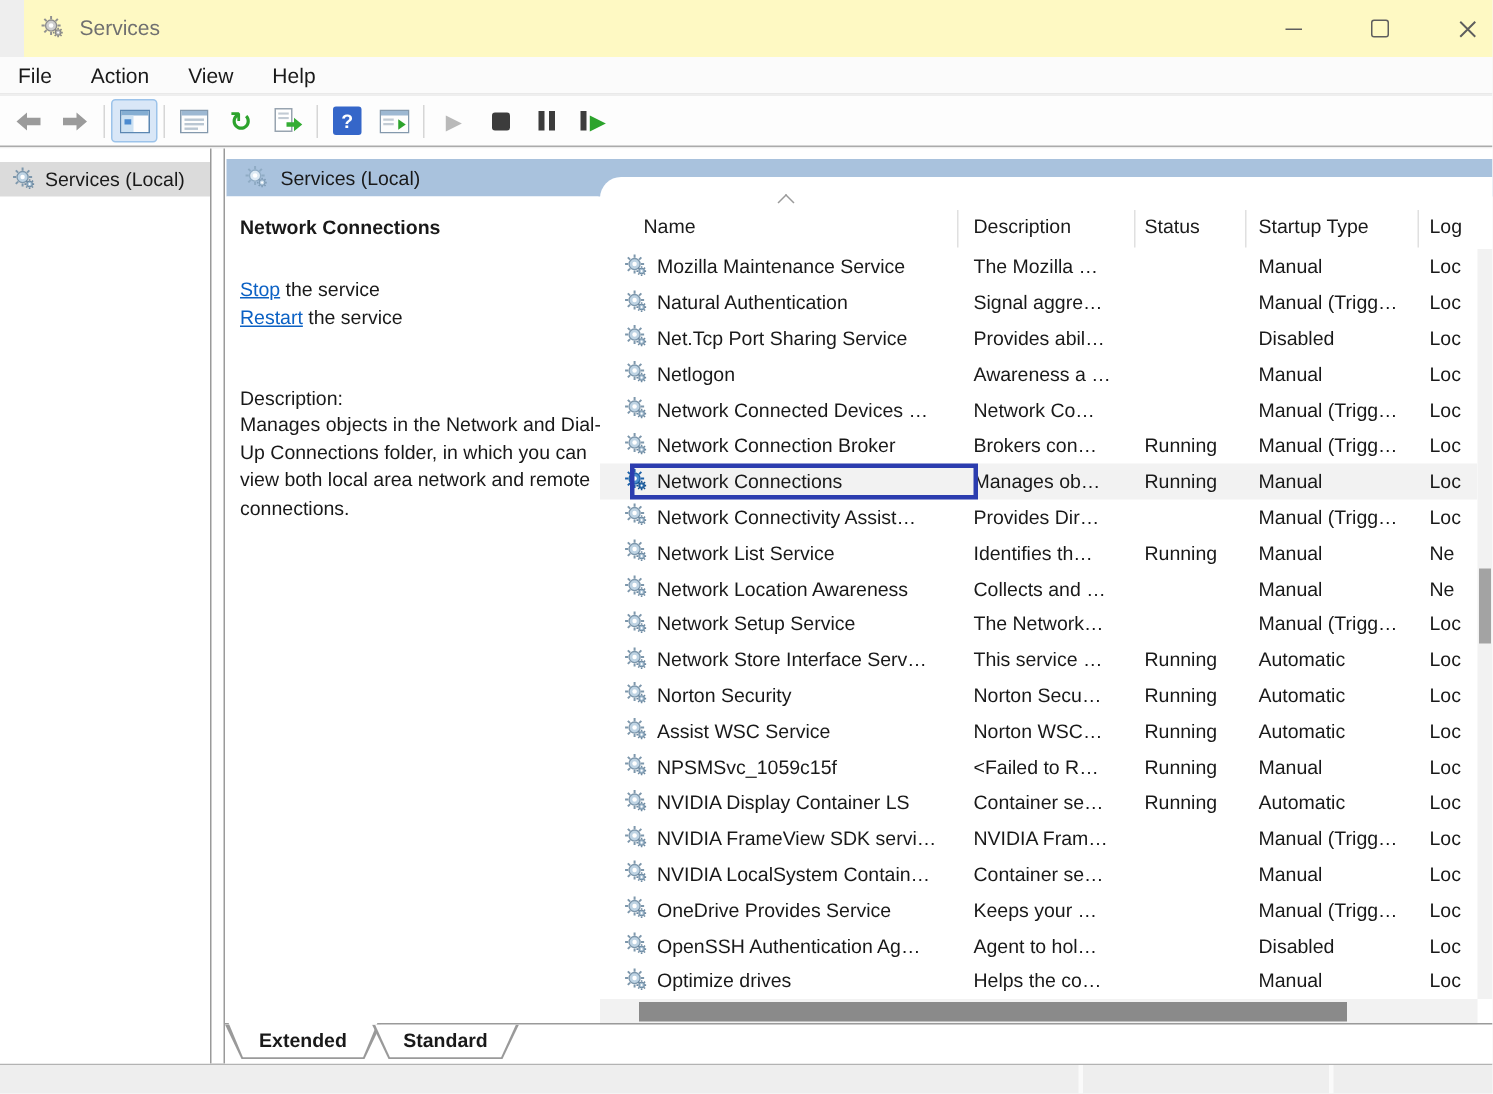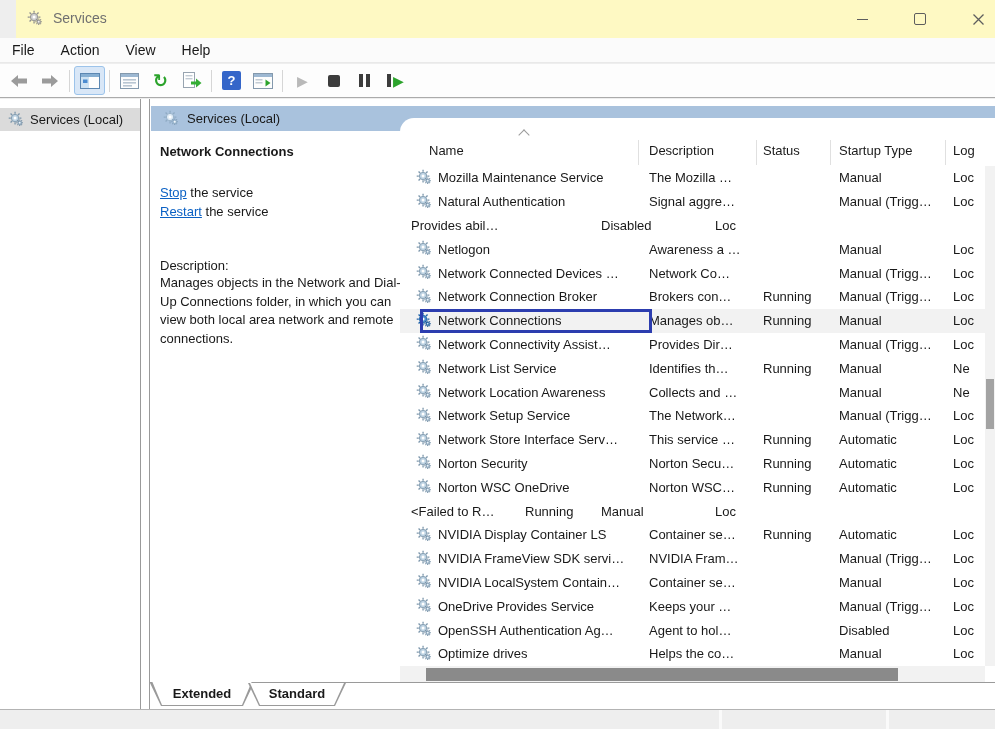--- a/index.html
+++ b/index.html
@@ -319,20 +319,35 @@
   </svg></span>
       <span class="txt">Natural Authentication</span>
     </div>
     <div class="cell c-desc">Signal aggre…</div>
     <div class="cell c-status"></div>
     <div class="cell c-start">Manual (Trigg…</div>
     <div class="cell c-log">Loc</div>
   </div>
           <div class="row">
 
+    <div class="cell c-name">
+      <span class="gear-slot"><svg class="gear" viewBox="0 0 17 17">
+    <g>
+      <path class="t" fill="none" d="M8 .8v2.4 M8 12.8v2.4 M.8 8h2.4 M12.8 8h2.4 M2.9 2.9l1.7 1.7 M11.4 11.4l1.7 1.7 M13.1 2.9l-1.7 1.7 M4.6 11.4l-1.7 1.7"></path>
+      <circle class="b" cx="8" cy="8" r="4.2"></circle>
+      <circle class="h" cx="8" cy="8" r="1.7"></circle>
+    </g>
+    <g>
+      <path class="t2" fill="none" d="M13.3 9.6v1.2 M13.3 15.8v1.2 M9.4 13.3h1.2 M15.6 13.3h1.2 M10.7 10.7l.8.8 M15.1 15.1l.8.8 M15.9 10.7l-.8.8 M11.5 15.1l-.8.8"></path>
+      <circle class="b2" cx="13.3" cy="13.3" r="2.1"></circle>
+      <circle class="h2" cx="13.3" cy="13.3" r=".8"></circle>
+    </g>
+  </svg></span>
+      <span class="txt">Net.Tcp Port Sharing Service</span>
+    </div>
     <div class="cell c-desc">Provides abil…</div>
     <div class="cell c-status"></div>
     <div class="cell c-start">Disabled</div>
     <div class="cell c-log">Loc</div>
   </div>
           <div class="row">
 
     <div class="cell c-name">
       <span class="gear-slot"><svg class="gear" viewBox="0 0 17 17">
     <g>
@@ -559,29 +574,44 @@
       <path class="t" fill="none" d="M8 .8v2.4 M8 12.8v2.4 M.8 8h2.4 M12.8 8h2.4 M2.9 2.9l1.7 1.7 M11.4 11.4l1.7 1.7 M13.1 2.9l-1.7 1.7 M4.6 11.4l-1.7 1.7"></path>
       <circle class="b" cx="8" cy="8" r="4.2"></circle>
       <circle class="h" cx="8" cy="8" r="1.7"></circle>
     </g>
     <g>
       <path class="t2" fill="none" d="M13.3 9.6v1.2 M13.3 15.8v1.2 M9.4 13.3h1.2 M15.6 13.3h1.2 M10.7 10.7l.8.8 M15.1 15.1l.8.8 M15.9 10.7l-.8.8 M11.5 15.1l-.8.8"></path>
       <circle class="b2" cx="13.3" cy="13.3" r="2.1"></circle>
       <circle class="h2" cx="13.3" cy="13.3" r=".8"></circle>
     </g>
   </svg></span>
-      <span class="txt">Norton WSC OneDrive</span>
+      <span class="txt">Assist WSC Service</span>
     </div>
     <div class="cell c-desc">Norton WSC…</div>
     <div class="cell c-status">Running</div>
     <div class="cell c-start">Automatic</div>
     <div class="cell c-log">Loc</div>
   </div>
           <div class="row">
 
+    <div class="cell c-name">
+      <span class="gear-slot"><svg class="gear" viewBox="0 0 17 17">
+    <g>
+      <path class="t" fill="none" d="M8 .8v2.4 M8 12.8v2.4 M.8 8h2.4 M12.8 8h2.4 M2.9 2.9l1.7 1.7 M11.4 11.4l1.7 1.7 M13.1 2.9l-1.7 1.7 M4.6 11.4l-1.7 1.7"></path>
+      <circle class="b" cx="8" cy="8" r="4.2"></circle>
+      <circle class="h" cx="8" cy="8" r="1.7"></circle>
+    </g>
+    <g>
+      <path class="t2" fill="none" d="M13.3 9.6v1.2 M13.3 15.8v1.2 M9.4 13.3h1.2 M15.6 13.3h1.2 M10.7 10.7l.8.8 M15.1 15.1l.8.8 M15.9 10.7l-.8.8 M11.5 15.1l-.8.8"></path>
+      <circle class="b2" cx="13.3" cy="13.3" r="2.1"></circle>
+      <circle class="h2" cx="13.3" cy="13.3" r=".8"></circle>
+    </g>
+  </svg></span>
+      <span class="txt">NPSMSvc_1059c15f</span>
+    </div>
     <div class="cell c-desc">&lt;Failed to R…</div>
     <div class="cell c-status">Running</div>
     <div class="cell c-start">Manual</div>
     <div class="cell c-log">Loc</div>
   </div>
           <div class="row">
 
     <div class="cell c-name">
       <span class="gear-slot"><svg class="gear" viewBox="0 0 17 17">
     <g>

